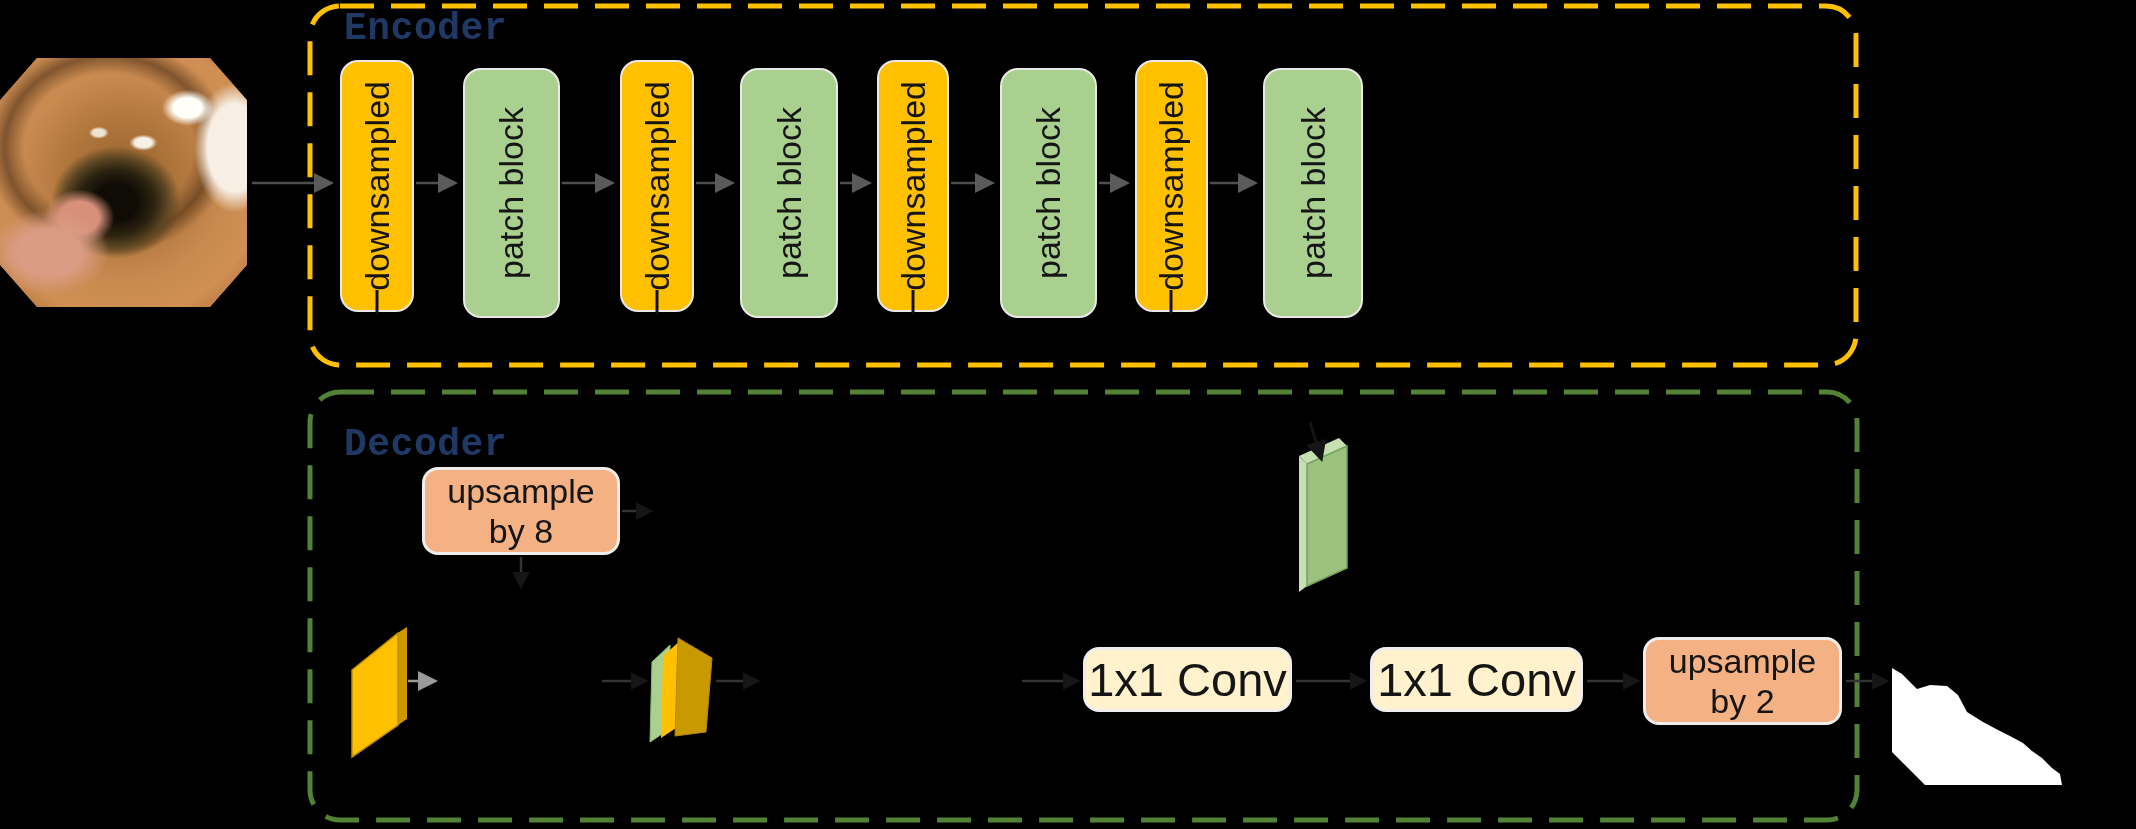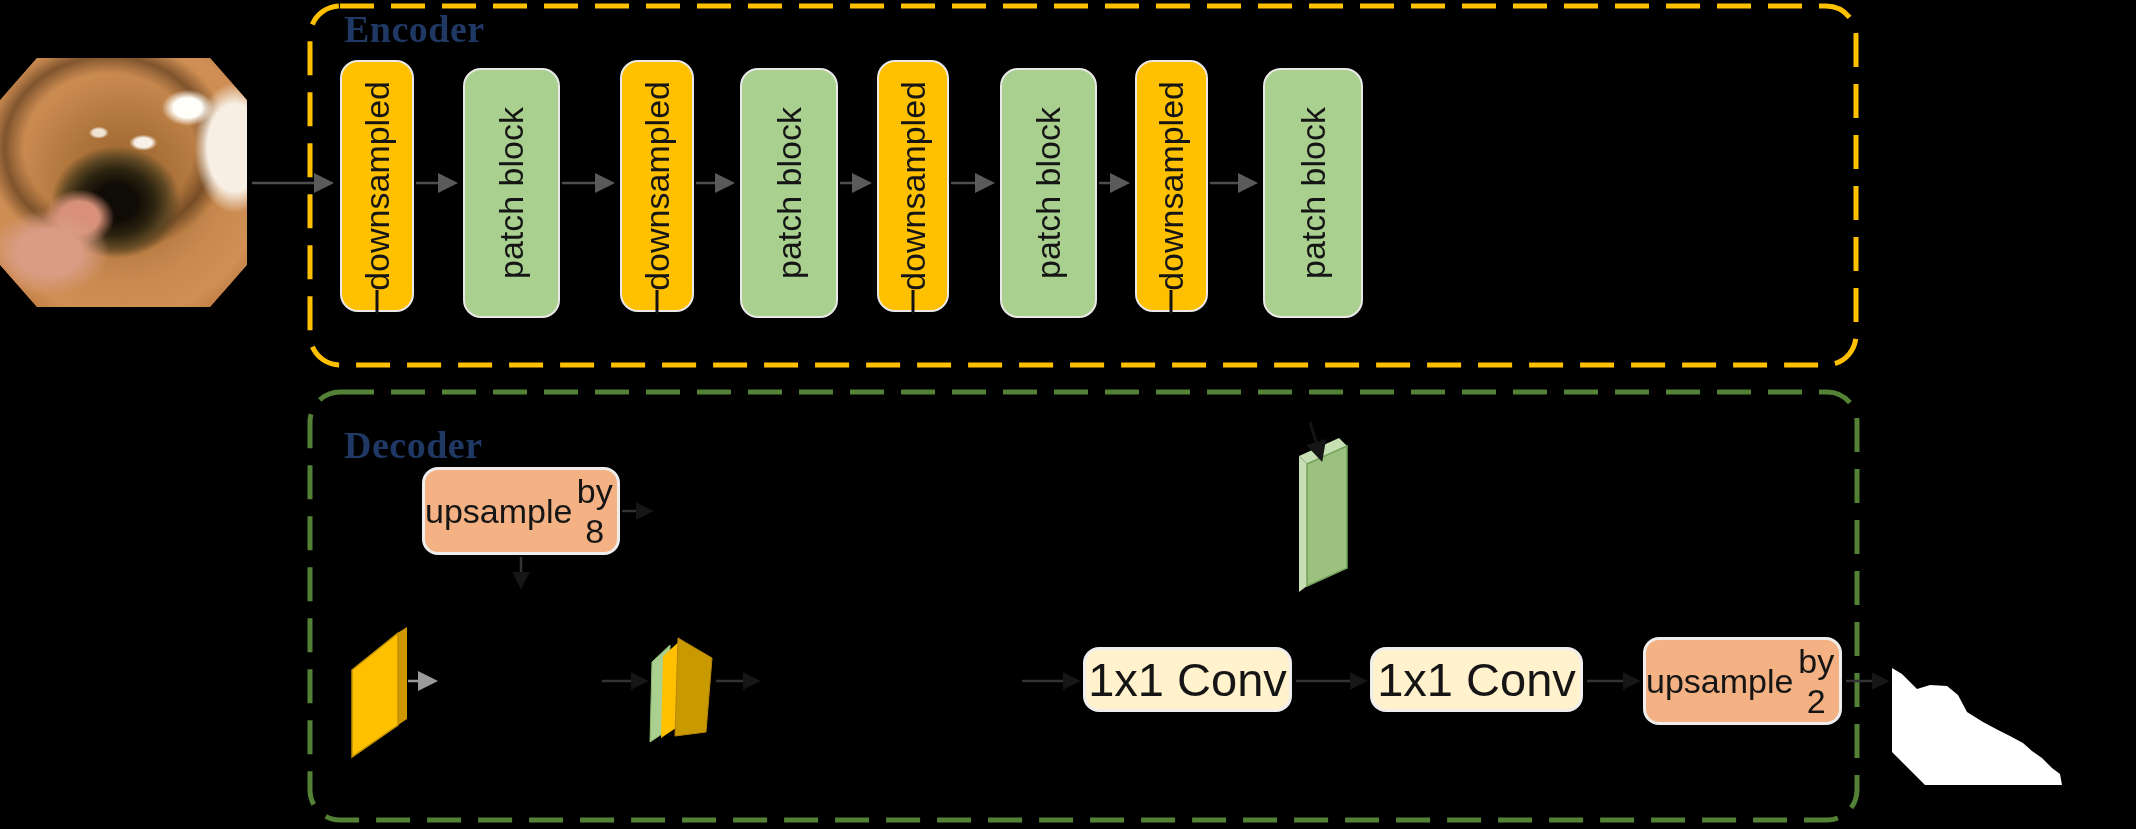--- a/index.html
+++ b/index.html
@@ -19,37 +19,37 @@
       radial-gradient(ellipse 20% 32% at 95% 36%, #f8efe4 0 55%, rgba(248,239,228,0) 82%),
       radial-gradient(ellipse 34% 24% at 20% 78%, #da9c84 0 38%, rgba(218,156,132,0) 72%),
       radial-gradient(ellipse 18% 14% at 32% 64%, #d8907a 0 45%, rgba(216,144,122,0) 80%),
       radial-gradient(ellipse 28% 24% at 47% 58%, #0f0b05 0 30%, #2c2310 55%, #5a4522 74%, rgba(90,69,34,0) 94%),
       radial-gradient(ellipse 62% 54% at 44% 36%, rgba(66,38,14,0) 55%, rgba(66,38,14,.55) 68%, rgba(66,38,14,0) 80%),
       radial-gradient(circle at 50% 48%, #96632f 0%, #b0763c 32%, #c98a50 58%, #cf8f55 78%, #b06a30 100%);
     background-color:#b87a42;
   }
   
   .section-title{
-    position:absolute;font-family:Liberation Serif, serif;font-weight:bold;
+    position:absolute;font-family:Liberation Mono, monospace;font-weight:bold;
     font-size:38px;color:#1F3864;letter-spacing:.5px;line-height:1;
   }
   
   .vblock{
     position:absolute;display:flex;align-items:center;justify-content:center;
     border:2px solid #e9e8e6;border-radius:18px;box-sizing:border-box;
   }
   .vblock span{
     writing-mode:vertical-rl;transform:rotate(180deg);
     font-size:34px;color:#151515;white-space:nowrap;
   }
   .fill-gold{background:#FFC000;}
   .fill-green{background:#A9D08E;}
   
   .dbox{
-    position:absolute;display:flex;align-items:center;justify-content:center;
+    position:absolute;display:flex;flex-direction:column;align-items:center;justify-content:center;
     border:3px solid #efeeec;border-radius:16px;box-sizing:border-box;
     color:#151515;text-align:center;line-height:1.18;
   }
   .dbox span{display:block;}
   .f-orange{background:#F4B183;}
   .f-pink{background:#ECB3B3;}
   .f-lav{background:#E6D4EE;}
   .f-pale{background:#FFF2CC;}
   .fs1{font-size:34px;}
   .fs2{font-size:47px;}

